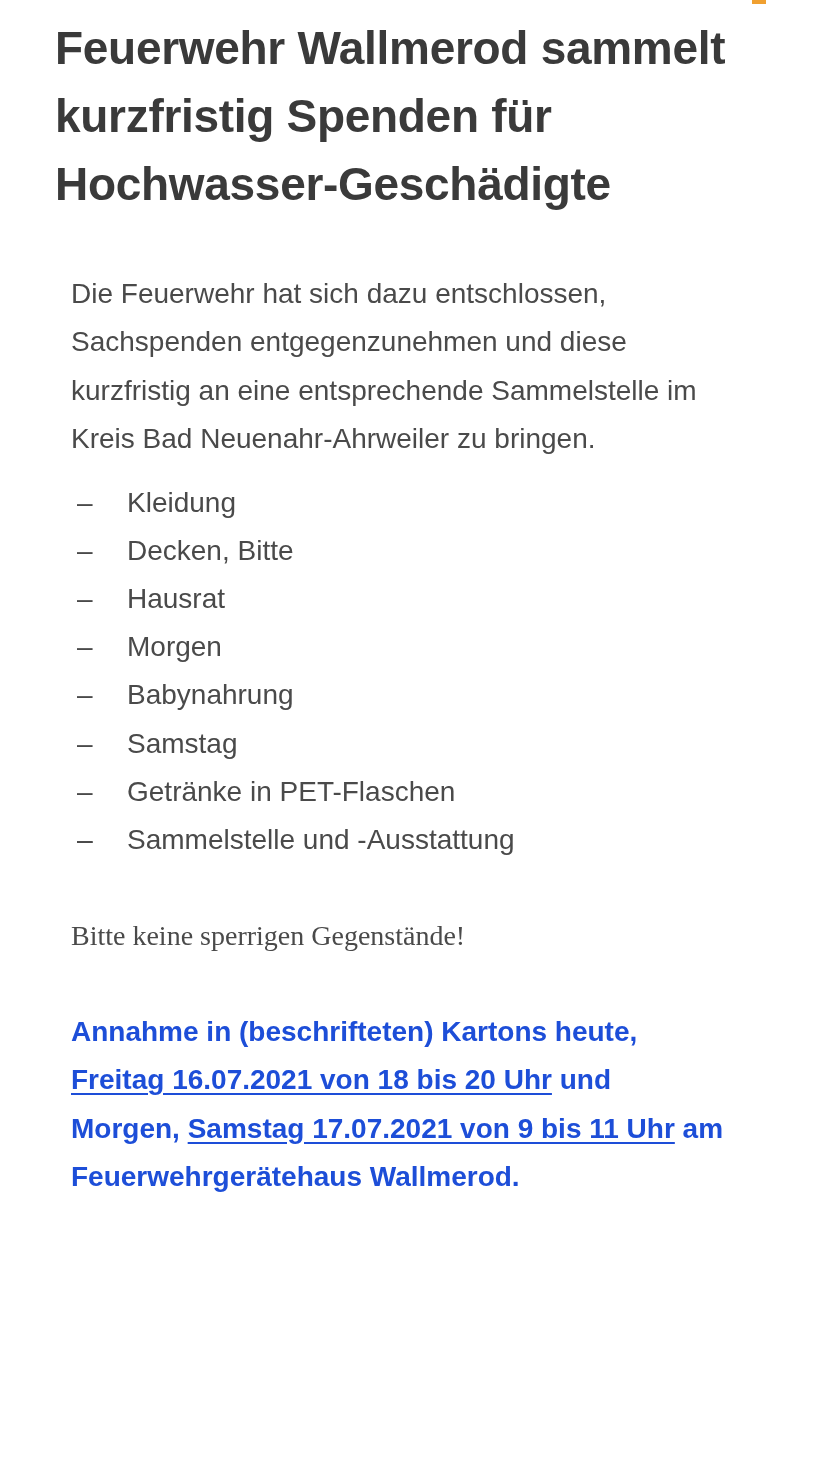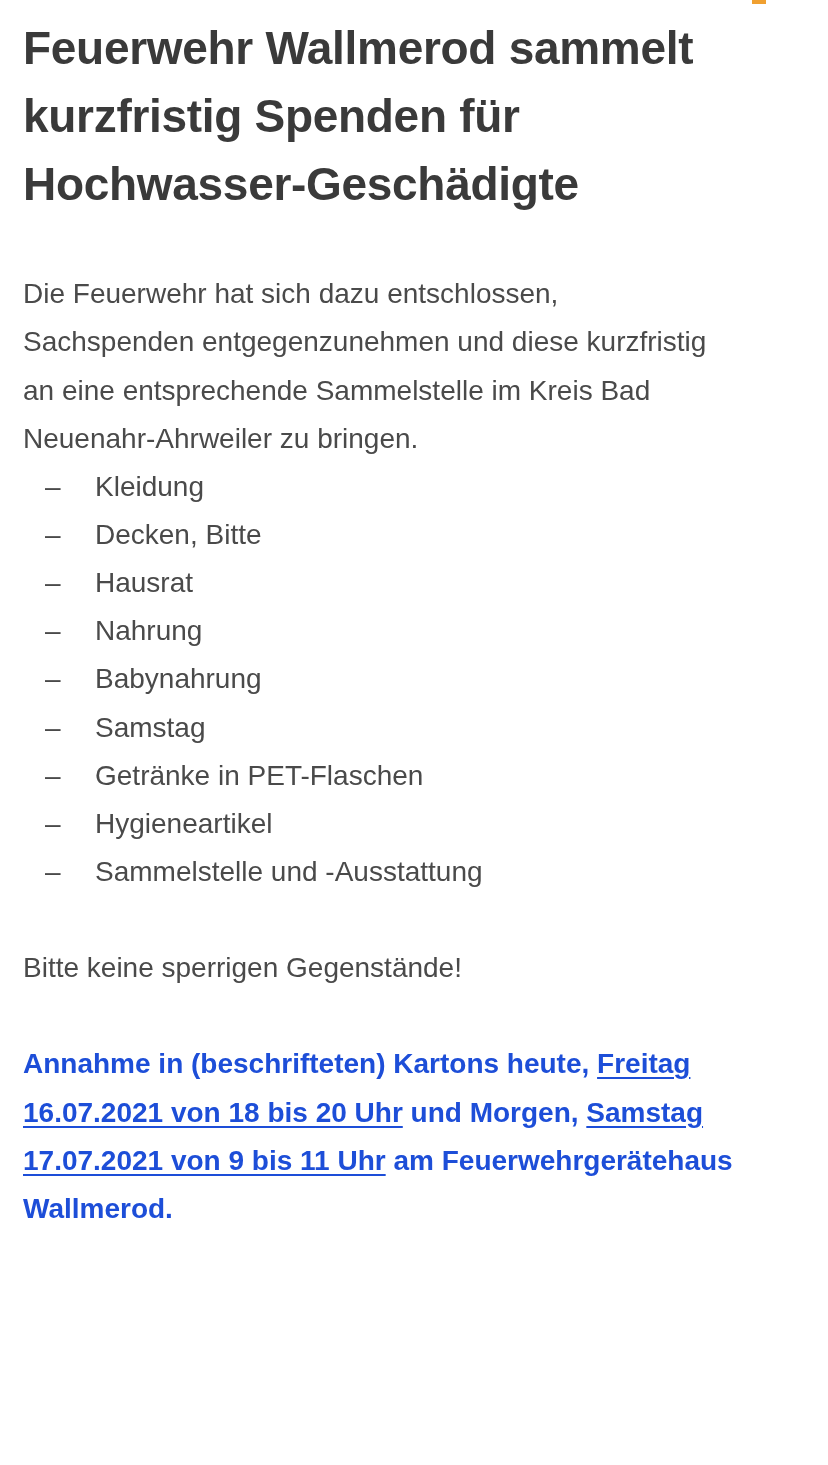--- a/index.html
+++ b/index.html
@@ -13,21 +13,21 @@
     overflow: hidden;
     font-family: "Liberation Sans", sans-serif;
     color: #3c3c3c;
     -webkit-font-smoothing: antialiased;
   }
   .page {
     position: relative;
     width: 798px;
     height: 1465px;
     box-sizing: border-box;
-    padding: 0 23px;
+    padding: 0 55px;
   }
 
   
   .top-accent {
     position: absolute;
     top: 0;
     left: 752px;
     width: 14px;
     height: 4px;
     background: #f0a030;
@@ -38,21 +38,21 @@
     padding-top: 14px;
     font-size: 46px;
     line-height: 1.48;
     font-weight: bold;
     letter-spacing: -0.3px;
     color: #3a3a3a;
     max-width: 700px;
   }
 
   .para {
-    margin: 0;
+    margin: 16px;
     font-size: 28px;
     line-height: 1.72;
     color: #4a4a4a;
     font-weight: 400;
   }
 
   .para.intro {
     margin-top: 52px;
     max-width: 700px;
   }
@@ -75,20 +75,21 @@
   }
   ul.needs-list li .dash {
     position: absolute;
     left: 22px;
     top: 0;
     color: #4a4a4a;
   }
 
   .para.note {
     margin-top: 48px;
+    font-family: Liberation Serif, serif;
   }
 
   .para.pickup {
     margin-top: 48px;
     font-weight: bold;
     color: #1d4ed8;
     max-width: 720px;
   }
   .para.pickup .u {
     text-decoration: underline;
@@ -104,25 +105,25 @@
 
   <h1 class="article-title">Feuerwehr Wallmerod sammelt kurzfristig Spenden für Hochwasser-Geschädigte</h1>
 
   <p class="para intro">Die Feuerwehr hat sich dazu entschlossen, Sachspenden entgegenzunehmen und diese kurzfristig an eine entsprechende Sammelstelle im Kreis Bad Neuenahr-Ahrweiler zu bringen.</p>
 
 
   <ul class="needs-list">
     <li><span class="dash">–</span><span>Kleidung</span></li>
     <li><span class="dash">–</span><span>Decken, Bitte</span></li>
     <li><span class="dash">–</span><span>Hausrat</span></li>
-    <li><span class="dash">–</span><span>Nahrung</span></li>
+    <li><span class="dash">–</span><span>Morgen</span></li>
     <li><span class="dash">–</span><span>Babynahrung</span></li>
     <li><span class="dash">–</span><span>Samstag</span></li>
     <li><span class="dash">–</span><span>Getränke in PET-Flaschen</span></li>
-    <li><span class="dash">–</span><span>Hygieneartikel</span></li>
+    <li><span class="dash">–</span></li>
     <li><span class="dash">–</span><span>Sammelstelle und -Ausstattung</span></li>
   </ul>
 
   <p class="para note">Bitte keine sperrigen Gegenstände!</p>
 
   <p class="para pickup">
     <span>Annahme in (beschrifteten) Kartons heute, </span><span class="u">Freitag 16.07.2021 von 18 bis 20 Uhr</span><span> und Morgen, </span><span class="u">Samstag 17.07.2021 von 9 bis 11 Uhr</span><span> am Feuerwehrgerätehaus Wallmerod.</span>
   </p>
 
 </div>

